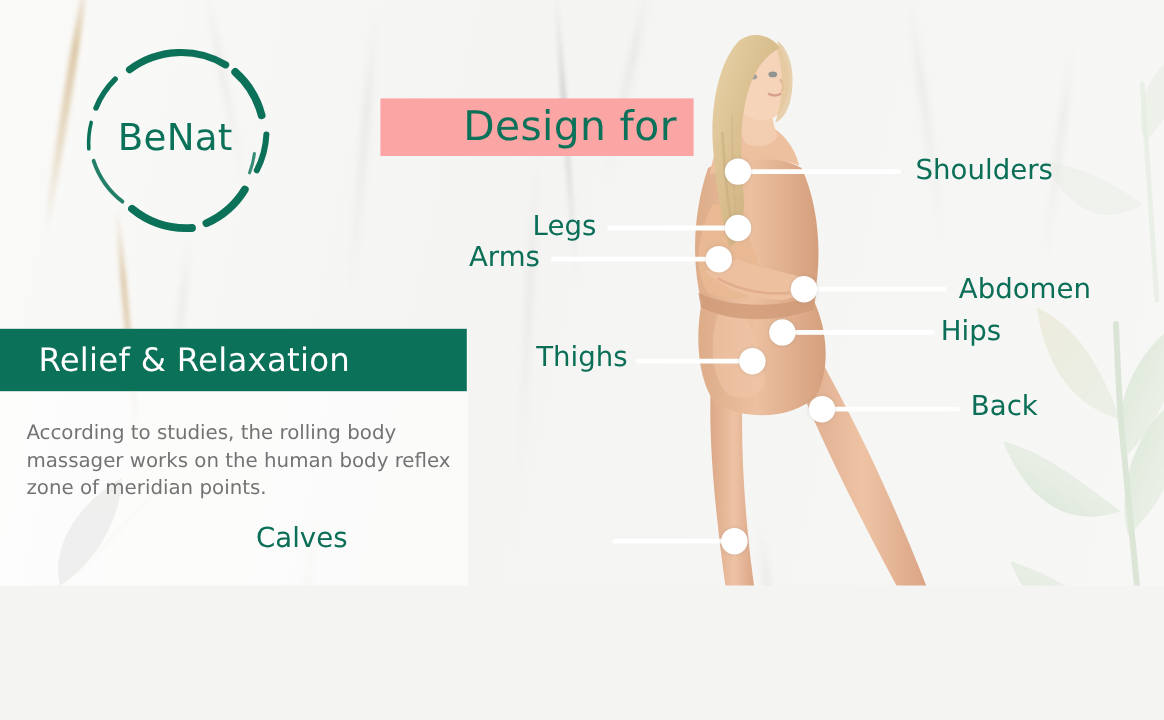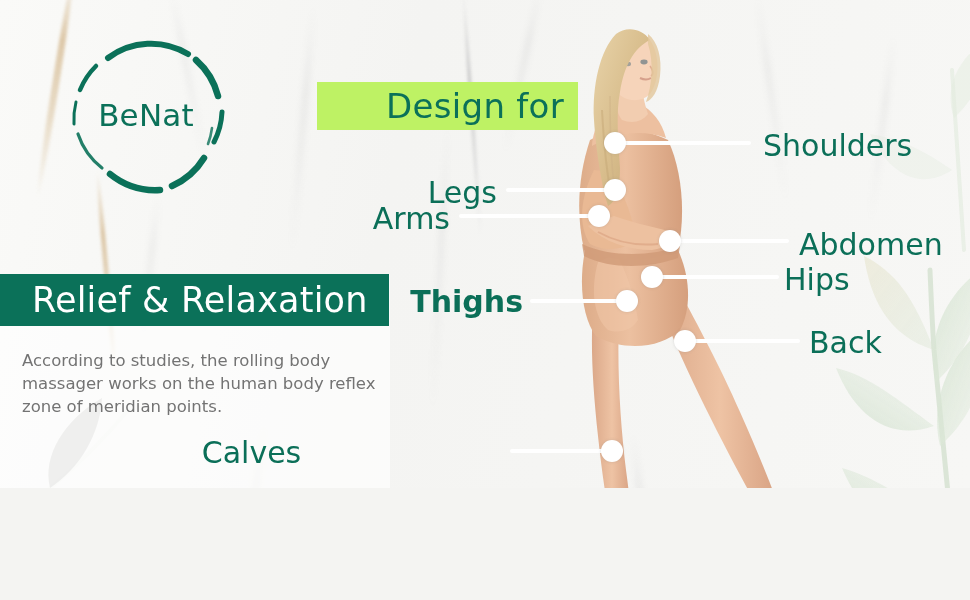--- a/index.html
+++ b/index.html
@@ -51,21 +51,21 @@
     color:#0b7159;
     font-size:31px;
     letter-spacing:.2px;
     font-family:"DejaVu Sans", sans-serif;
     font-weight:400;
   }
 
   
   #design-banner {
     position:absolute; left:317px; top:82px; width:261px; height:48px;
-    background:#bef264;
+    background:#fca5a5;
     display:flex; align-items:center; justify-content:flex-end;
     padding-right:14px;
   }
   #design-banner .txt {
     color:#0b7159;
     font-size:34px;
     font-family:"DejaVu Sans", sans-serif;
     letter-spacing:.3px;
     line-height:1;
   }
@@ -75,21 +75,21 @@
     position:absolute; left:0; top:274px; width:390px; height:326px;
     background:rgba(255,255,255,.62);
   }
   #relief-bar {
     position:absolute; left:0; top:274px; width:389px; height:52px;
     background:#0b7159;
     display:flex; align-items:center;
   }
   #relief-bar .txt {
     color:#ffffff;
-    font-size:35px;
+    font-size:27px;
     margin-left:32px;
     font-family:"DejaVu Sans", sans-serif;
     letter-spacing:.2px;
     line-height:1;
   }
   .para {
     position:absolute;
     left:22px; width:355px;
     color:#737373;
     font-size:16.5px;
@@ -112,21 +112,21 @@
   }
   .callout .line {
     position:absolute;
     height:4px;
     background:#ffffff;
     border-radius:2px;
   }
   .callout .label {
     position:absolute;
     color:#0b6f58;
-    font-size:30px;
+    font-size:23px;
     white-space:nowrap;
     font-family:"DejaVu Sans", sans-serif;
     line-height:1;
   }
   .callout.right .label { left:0; }
   .callout.left  .label { right:0; }
 </style>
 </head>
 <body>
 
@@ -318,21 +318,21 @@
         <div class="label" style="top: 230px; left: 799px;">Abdomen</div>
       </div>
       <div class="callout right">
         <div class="line" style="top: 275px; left: 656px; width: 123px;"></div>
         <div class="dot" style="left: 641px; top: 266px;"></div>
         <div class="label" style="top: 265px; left: 784px;">Hips</div>
       </div>
       <div class="callout left">
         <div class="line" style="top: 299px; left: 530px; width: 93px;"></div>
         <div class="dot" style="left: 616px; top: 290px;"></div>
-        <div class="label" style="top: 287px; left: 0px; width: 523px; text-align: right; font-weight: bold;">Thighs</div>
+        <div class="label" style="top: 287px; left: 0px; width: 523px; text-align: right;">Thighs</div>
       </div>
       <div class="callout right">
         <div class="line" style="top: 339px; left: 689px; width: 111px;"></div>
         <div class="dot" style="left: 674px; top: 330px;"></div>
         <div class="label" style="top: 328px; left: 809px;">Back</div>
       </div>
       <div class="callout left">
         <div class="line" style="top: 449px; left: 510px; width: 98px;"></div>
         <div class="dot" style="left: 601px; top: 440px;"></div>
         <div class="label" style="top: 438px; left: 0px; width: 503px; text-align: center;">Calves</div>

